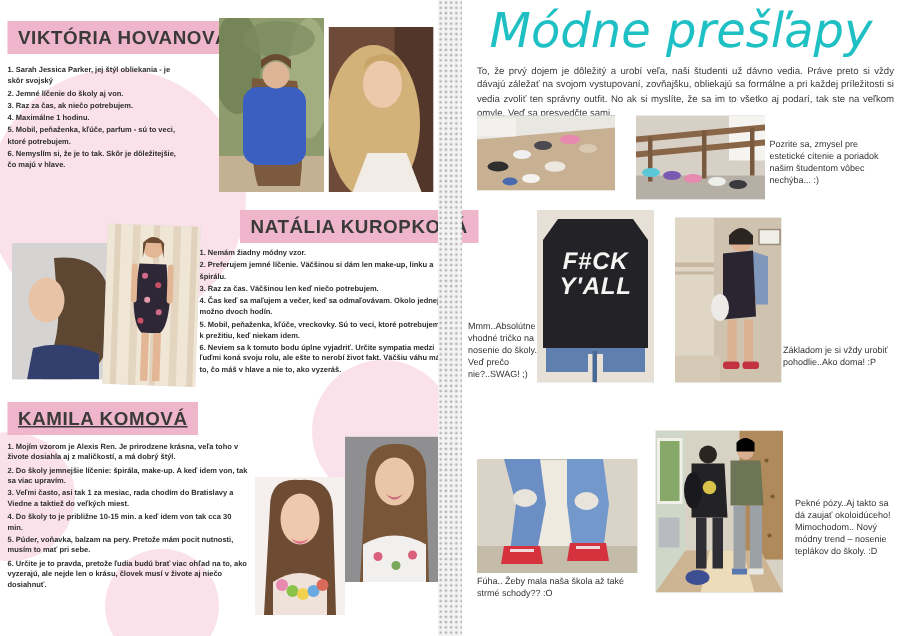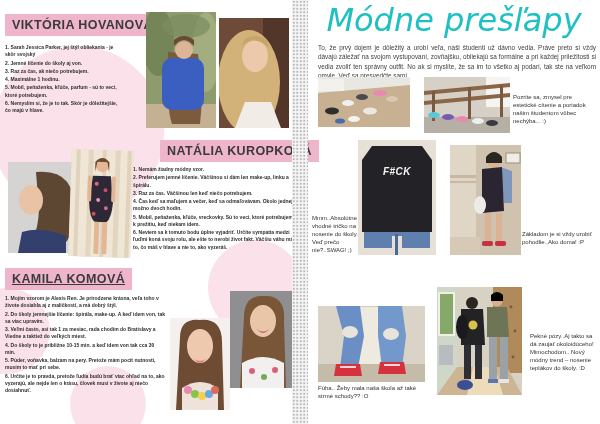--- a/index.html
+++ b/index.html
@@ -13,21 +13,21 @@
   .ph{position:absolute;overflow:hidden;background:#ddd;}
   .ph svg{display:block;width:100%;height:100%;}
   .spine{position:absolute;left:292px;top:0;width:16px;height:424px;background-color:#f3f3f3;
          background-image:radial-gradient(circle,#b5b5b5 .8px,transparent 1px);background-size:3.5px 3.5px;}
   .title{position:absolute;left:310px;top:1px;width:288px;text-align:center;
          font-family:"DejaVu Sans",sans-serif;font-style:italic;font-size:32px;color:#1fc0c4;}
   .intro{position:absolute;left:318px;top:43px;width:278px;font-size:6.4px;color:#3d3d3d;
          line-height:1.45;text-align:justify;}
   .cap{position:absolute;font-size:6px;color:#333;line-height:1.35;}
   .shirt-text{position:absolute;left:360px;top:167px;width:74px;text-align:center;color:#f4f4f2;
-              font-weight:bold;font-style:italic;font-size:10px;line-height:1.05;letter-spacing:.5px;}
+              font-weight:bold;font-style:italic;font-size:16px;line-height:1.05;letter-spacing:.5px;}
 </style>
 </head>
 <body>
 
 <div class="spread">
 
   <div class="circle" style="left:-8px;top:46px;width:172px;height:172px;"></div>
   <div class="circle" style="left:208px;top:240px;width:95px;height:95px;"></div>
   <div class="circle" style="left:-36px;top:288px;width:86px;height:86px;"></div>
   <div class="circle" style="left:70px;top:366px;width:76px;height:76px;"></div>
@@ -197,20 +197,21 @@
     <div class="ph" style="left:358px;top:140px;width:78px;height:115px;">
       <svg viewBox="0 0 78 115" preserveAspectRatio="none">
         <rect width="78" height="115" fill="#e6e0d6"></rect>
         <path d="M14 6 L64 6 L74 20 L74 92 L4 92 L4 20 Z" fill="#232226"></path>
         <path d="M6 92 L6 108 L34 108 L34 96 L44 96 L44 108 L72 108 L72 92 Z" fill="#5f7fae"></path>
         <rect x="37" y="94" width="3" height="21" fill="#4a6a96"></rect>
       </svg>
     </div>
     <div class="shirt-text">
       <div>F#CK</div>
+      <div>Y'ALL</div>
     </div>
 
     <div class="cap" style="left:312px;top:214px;width:46px;">Mmm..Absolútne vhodné tričko na nosenie do školy. Veď prečo nie?..SWAG! ;)</div>
 
     <div class="ph" style="left:450px;top:145px;width:71px;height:110px;">
       <svg viewBox="0 0 71 110" preserveAspectRatio="none">
         <rect width="71" height="110" fill="#cfc2ae"></rect>
         <rect x="0" width="26" height="110" fill="#e0d6c6"></rect>
         <rect x="0" y="30" width="26" height="3" fill="#c6b8a2"></rect>
         <rect x="0" y="36" width="26" height="2" fill="#c6b8a2"></rect>

